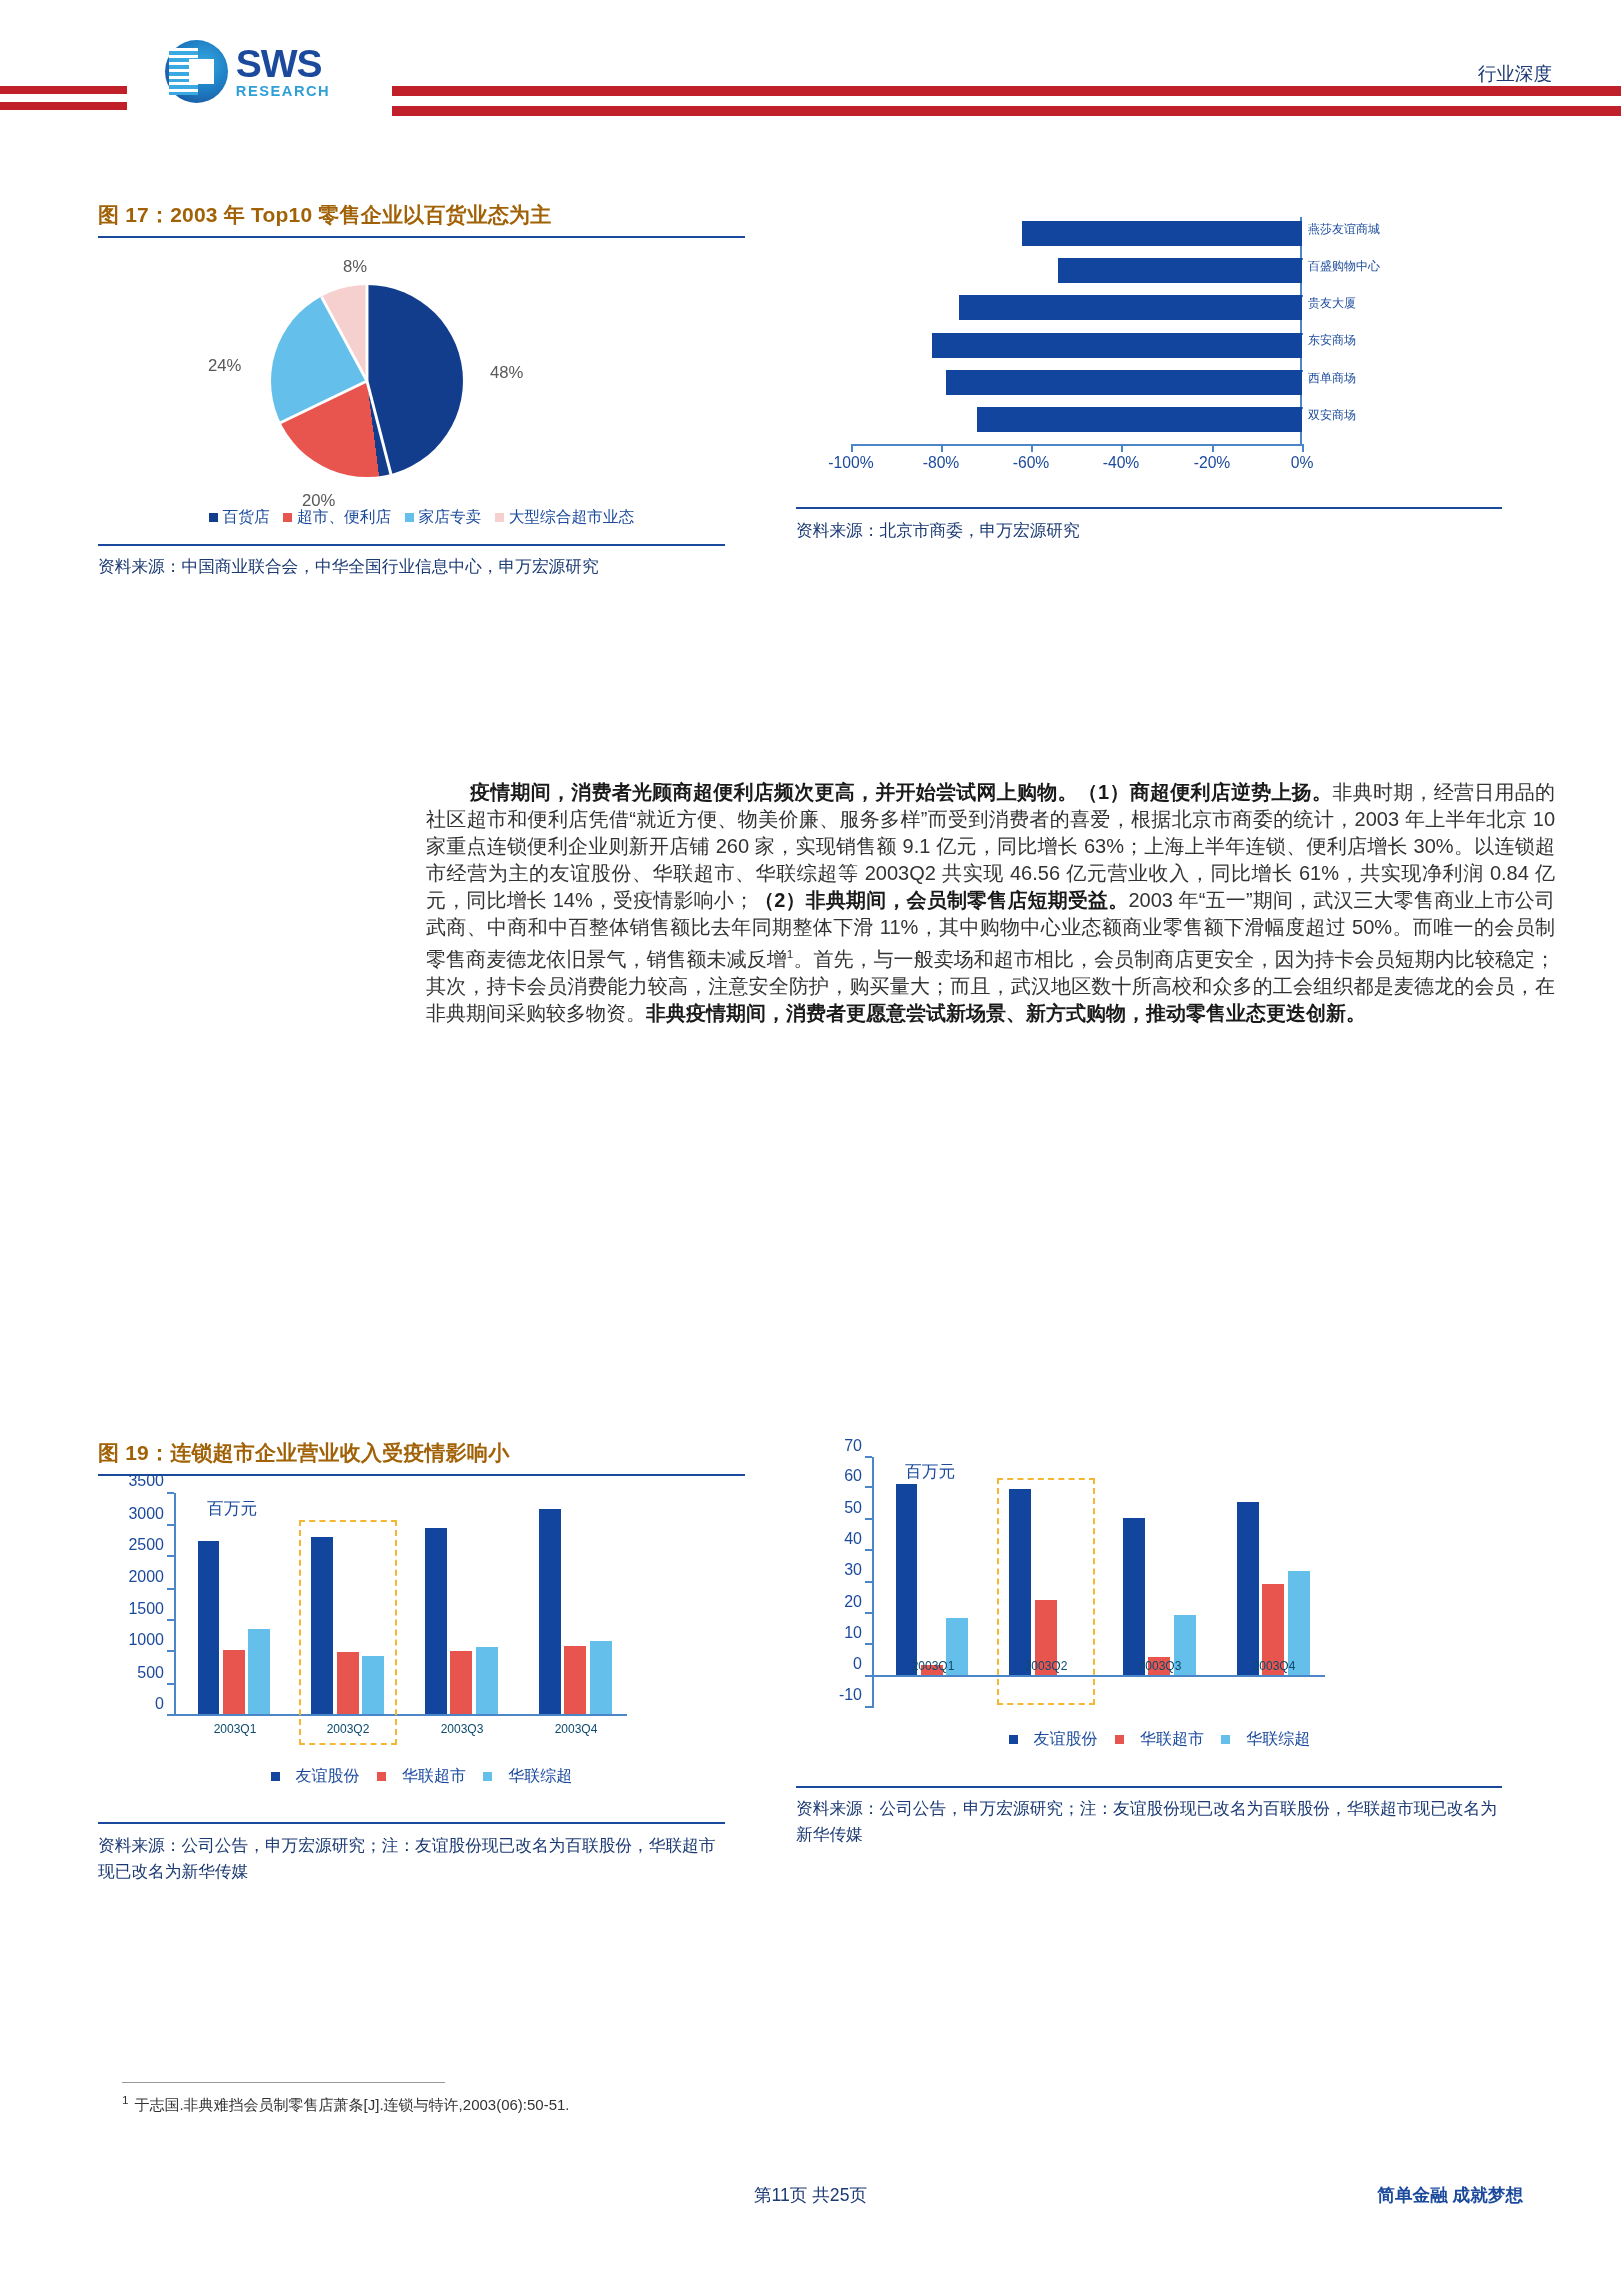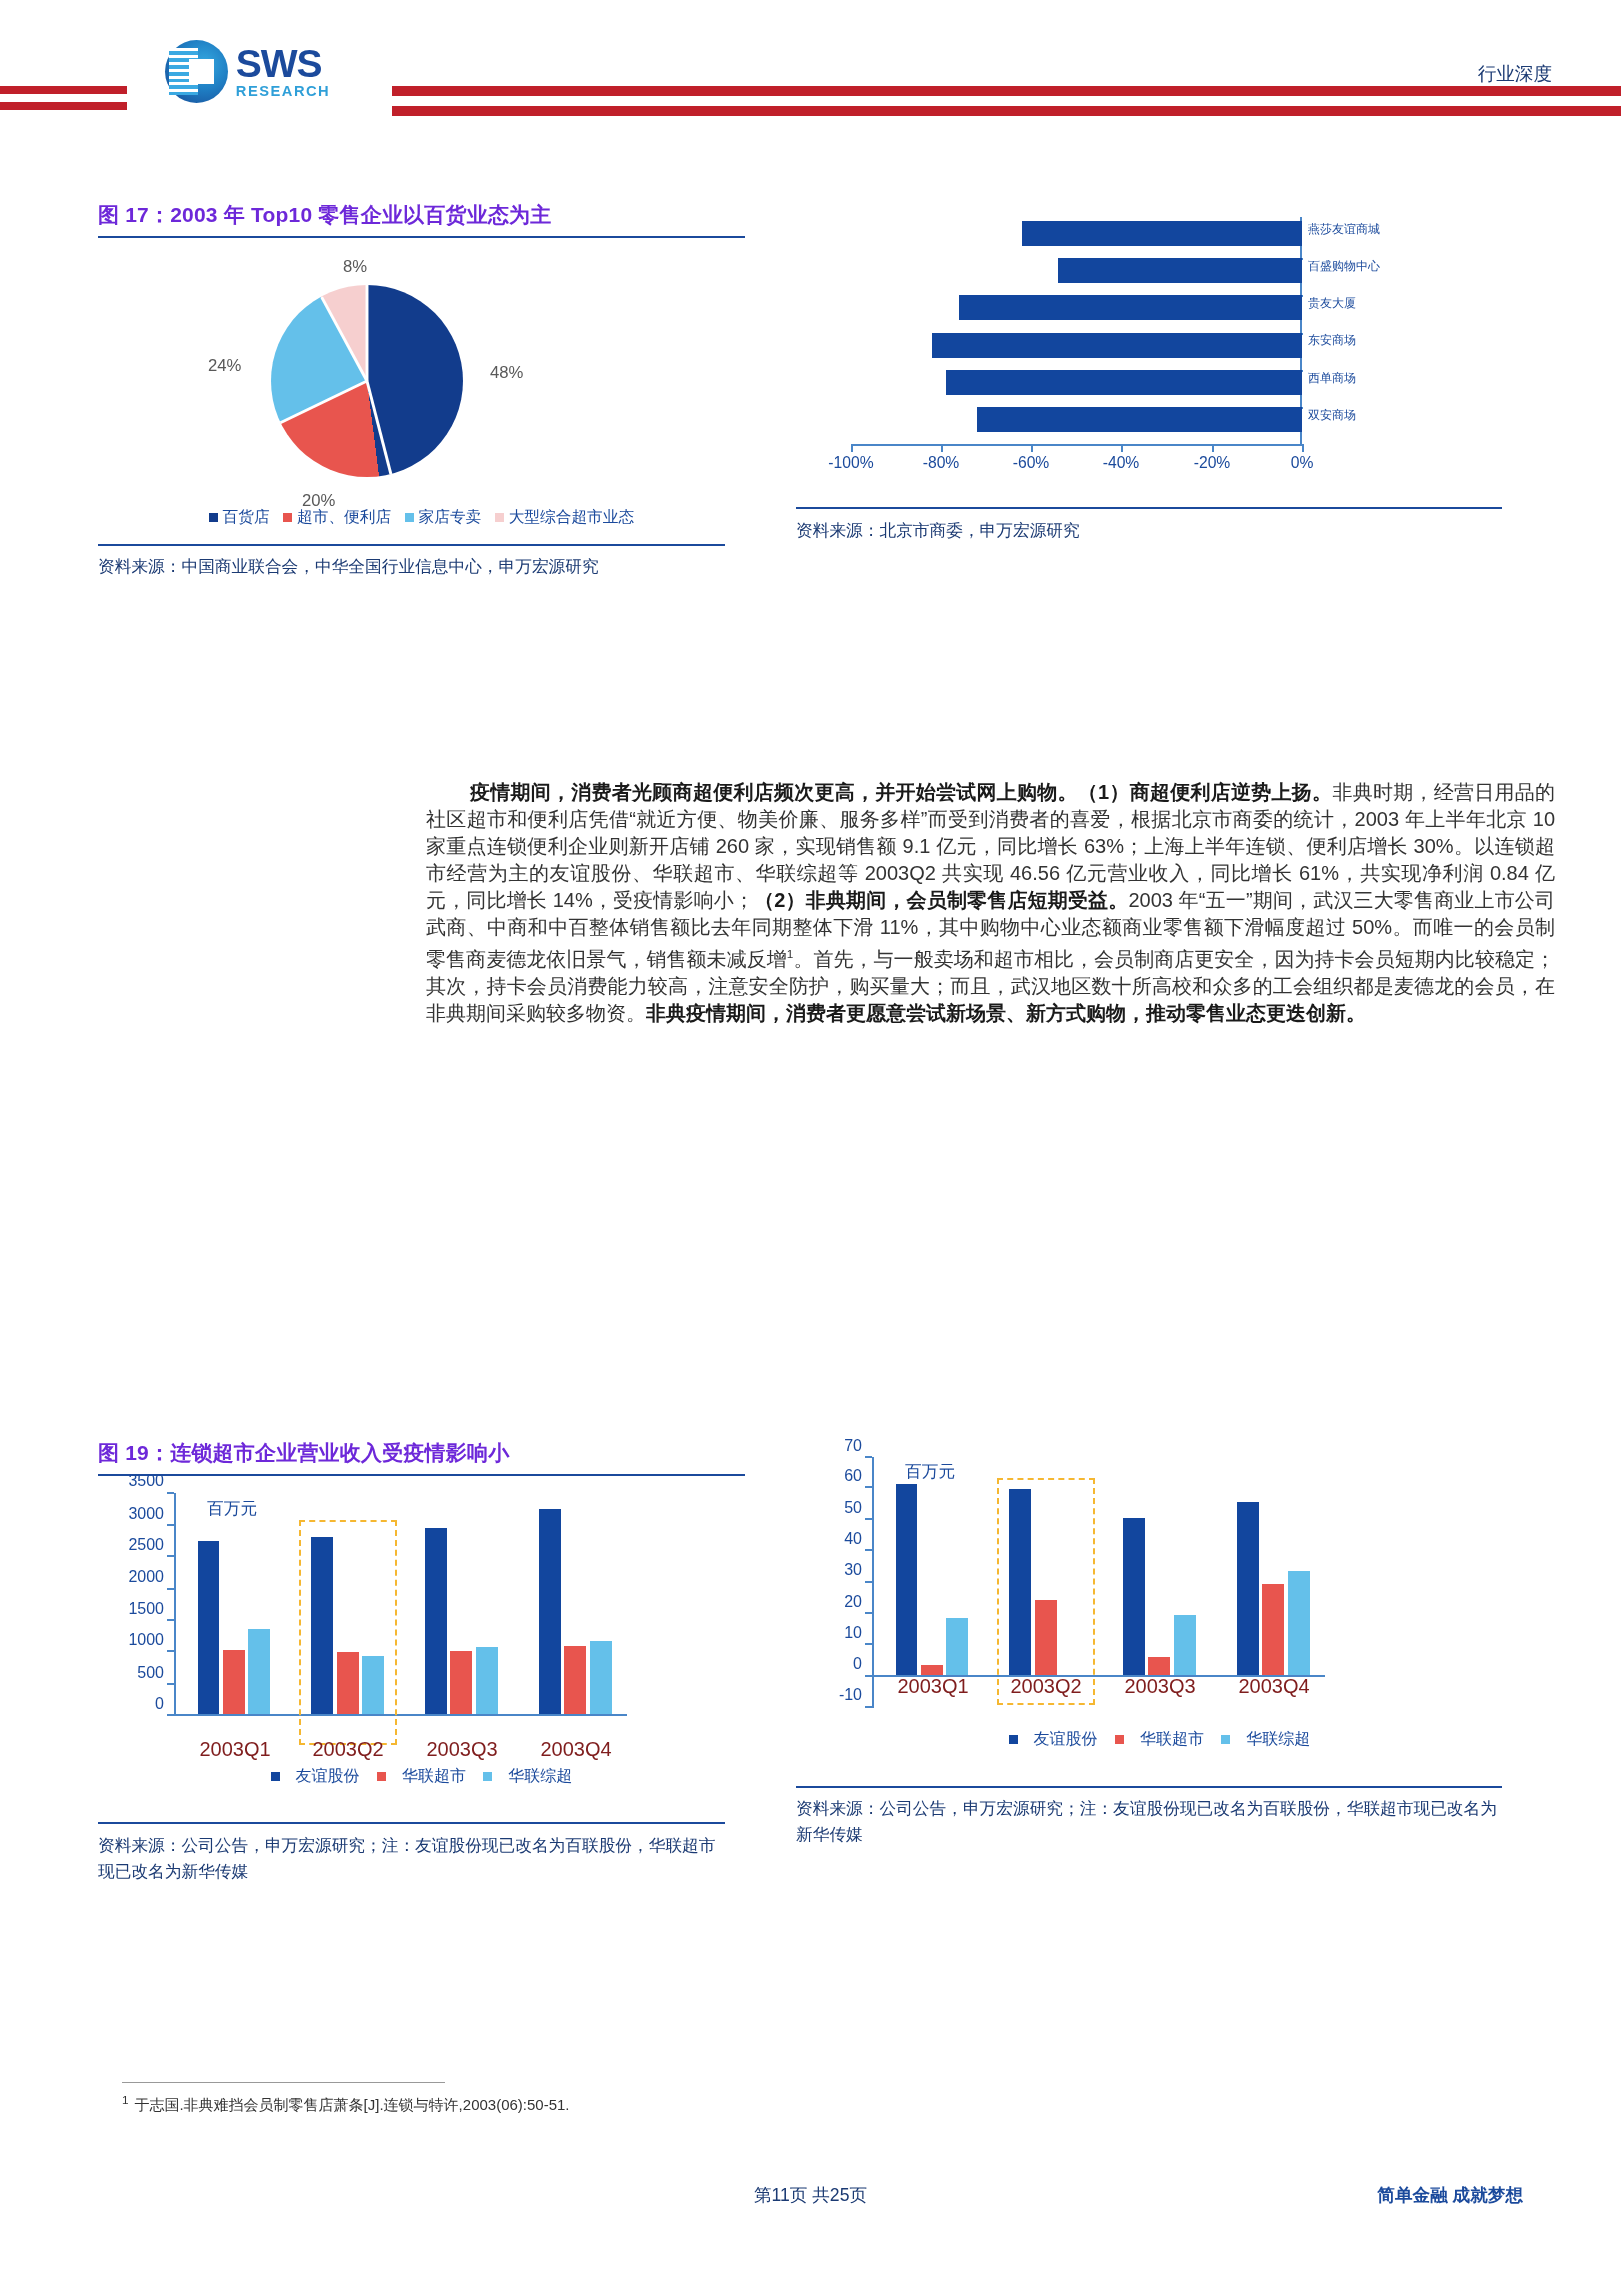--- a/index.html
+++ b/index.html
@@ -33,21 +33,21 @@
   .header-right { position: absolute; right: 69px; top: 61px; font-size: 18.6px; color: #1b3a73; font-weight: normal; }
 
   .rule-left-a { position: absolute; left: 0; top: 86px; width: 127px; height: 7.8px; background: #c0202a; }
   .rule-left-b { position: absolute; left: 0; top: 102px; width: 127px; height: 7.8px; background: #c0202a; }
   .rule-right-a { position: absolute; left: 392px; top: 86px; width: 1229px; height: 9.8px; background: #c0202a; }
   .rule-right-b { position: absolute; left: 392px; top: 106px; width: 1229px; height: 9.8px; background: #c0202a; }
 
   
   .fig { position: absolute; }
   .fig-title {
-    font-size: 21px; font-weight: bold; color: #6d28d9;
+    font-size: 21px; font-weight: bold; color: #a16207;
     padding-bottom: 6.9px; border-bottom: 2.9px solid #1b4a9c;
     letter-spacing: 0.2px; white-space: nowrap;
   }
   .fig-body { position: relative; }
   .fig-source {
     font-size: 16.7px; color: #1b3a73; line-height: 1.55;
     border-top: 2px solid #1b4a9c; padding-top: 8.8px;
   }
 
   
@@ -84,21 +84,21 @@
   .hb-xtick { position: absolute; top: 243px; width: 2px; height: 7.8px; background: #4a86c8; }
   .hb-xlab { position: absolute; top: 253px; font-size: 15.7px; color: #1b4a9c; transform: translateX(-50%); }
 
   
   .vb-wrap { position: relative; width: 100%; height: 323px; }
   .vb-plot { position: absolute; }
   .vb-yaxis { position: absolute; width: 2px; background: #4a86c8; }
   .vb-xaxis { position: absolute; height: 2px; background: #4a86c8; }
   .vb-ytick { position: absolute; width: 6.9px; height: 2px; background: #4a86c8; }
   .vb-ylab { position: absolute; font-size: 16px; color: #1b4a9c; text-align: right; transform: translateY(-50%); }
-  .vb-xlab { position: absolute; font-size: 20px; color: #7f1d1d; transform: translateX(-50%); white-space: nowrap; margin-top: 16px; }
+  .vb-xlab { position: absolute; font-size: 12px; color: #0c4a6e; transform: translateX(-50%); white-space: nowrap; }
   .vb-bar { position: absolute; }
   .vb-unit { position: absolute; font-size: 16.7px; color: #1b4a9c; }
   .vb-highlight { position: absolute; border: 2.5px dashed #f5b731; }
   .vb-legend { position: absolute; display: flex; justify-content: center; gap: 17.6px; font-size: 16px; color: #1b4a9c; width: 100%; }
   .vb-legend .it { display: flex; align-items: center; gap: 16px; white-space: nowrap; }
 
   
   .body-text {
     position: absolute; left: 401px; top: 779px; width: 1129px;
     font-size: 20px; line-height: 27px; color: #333333;

